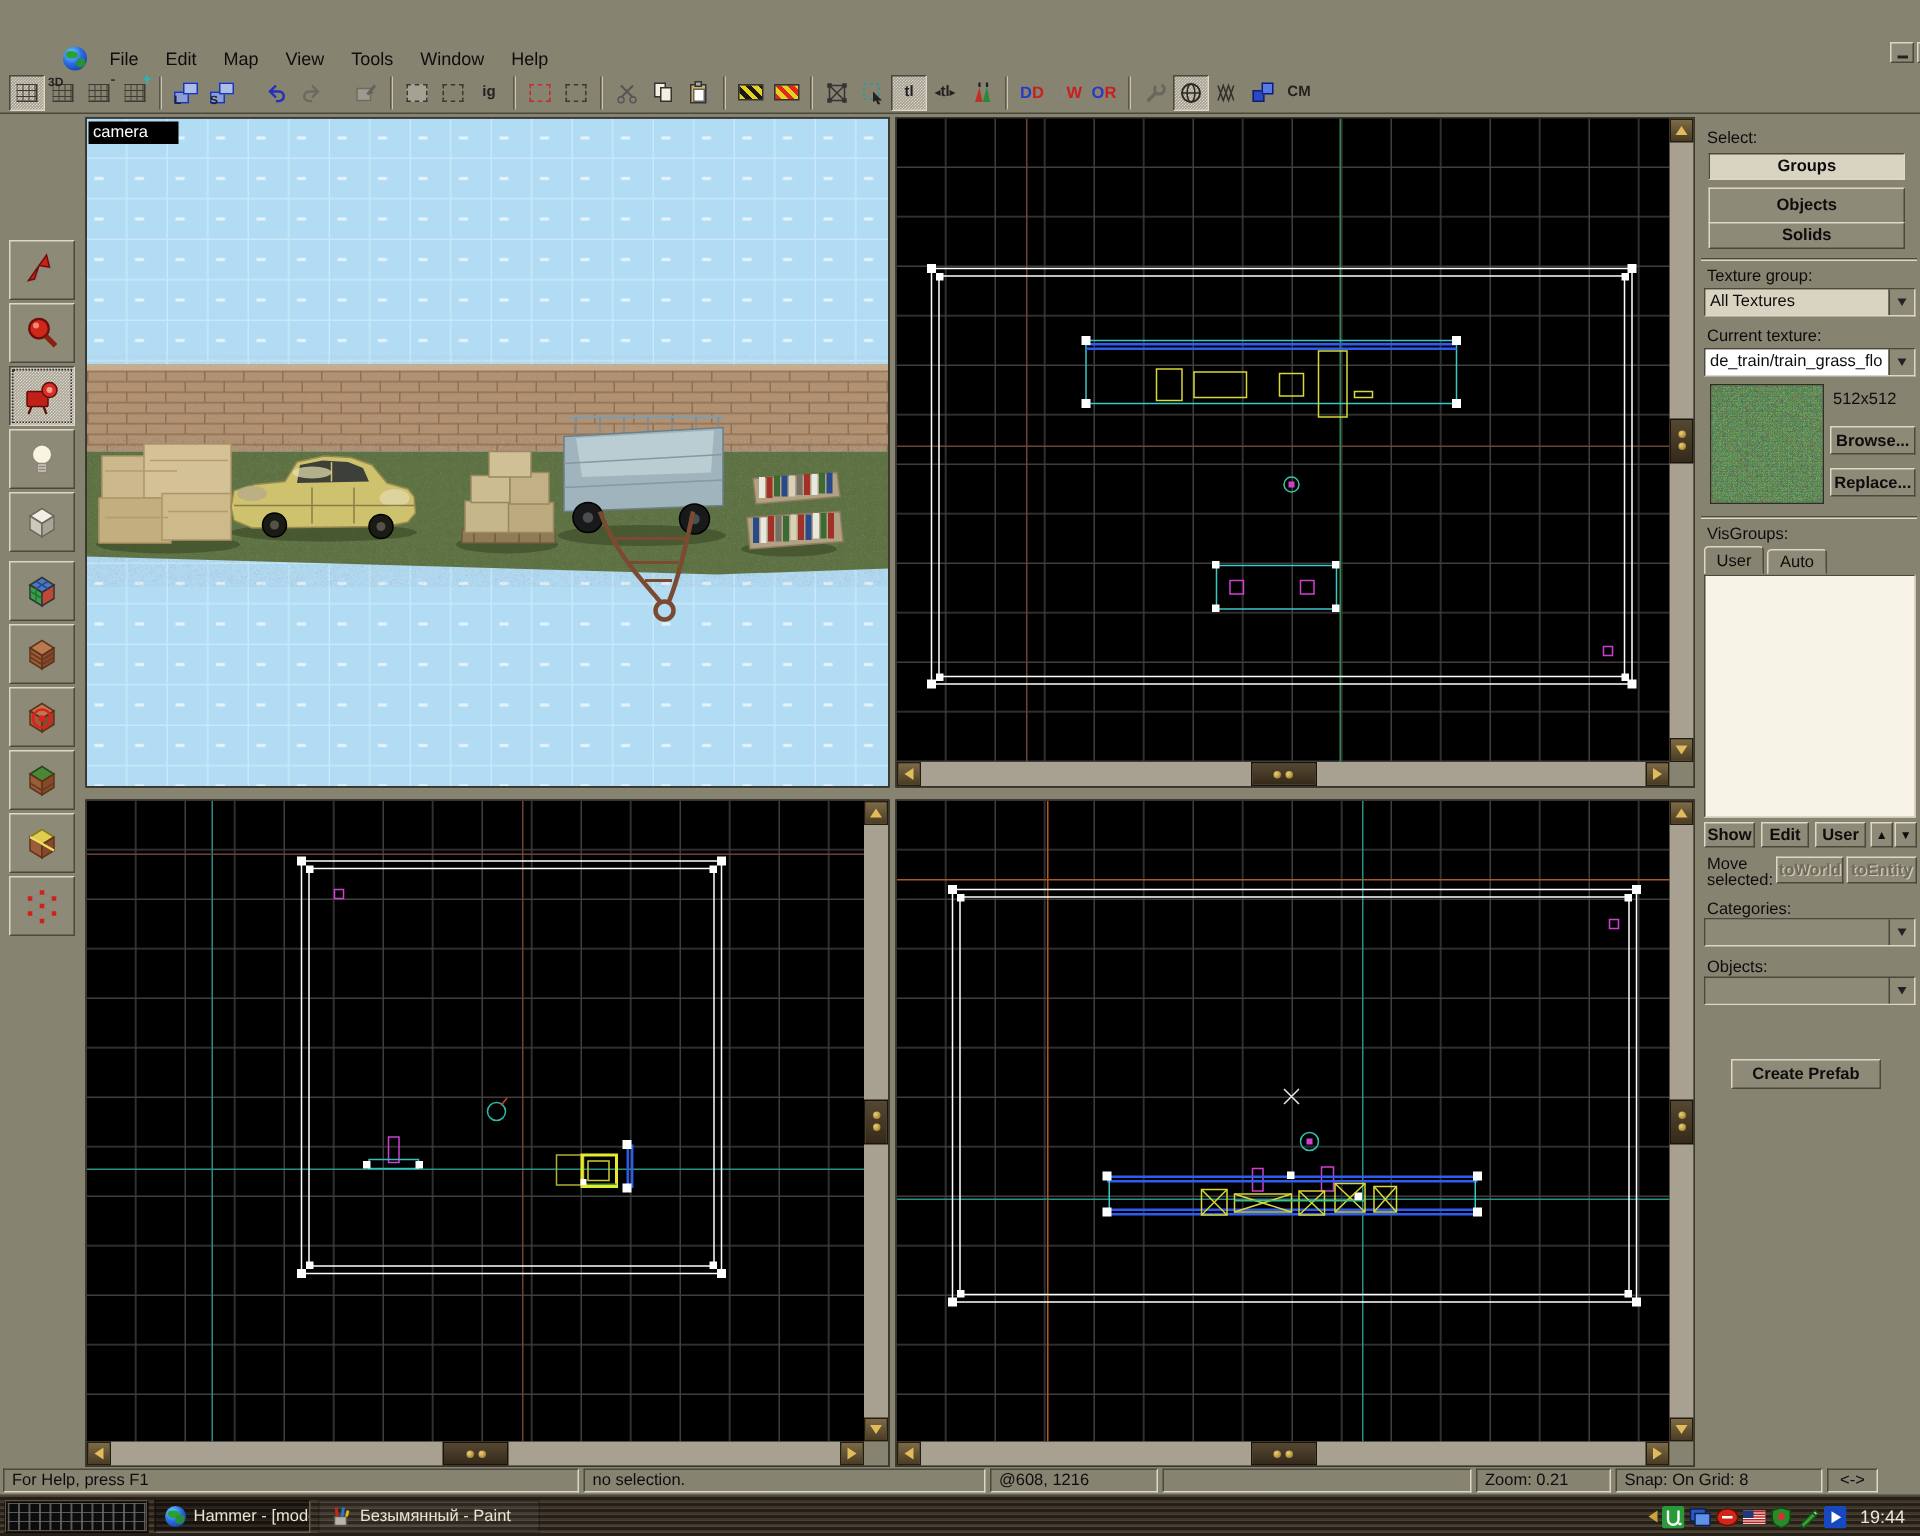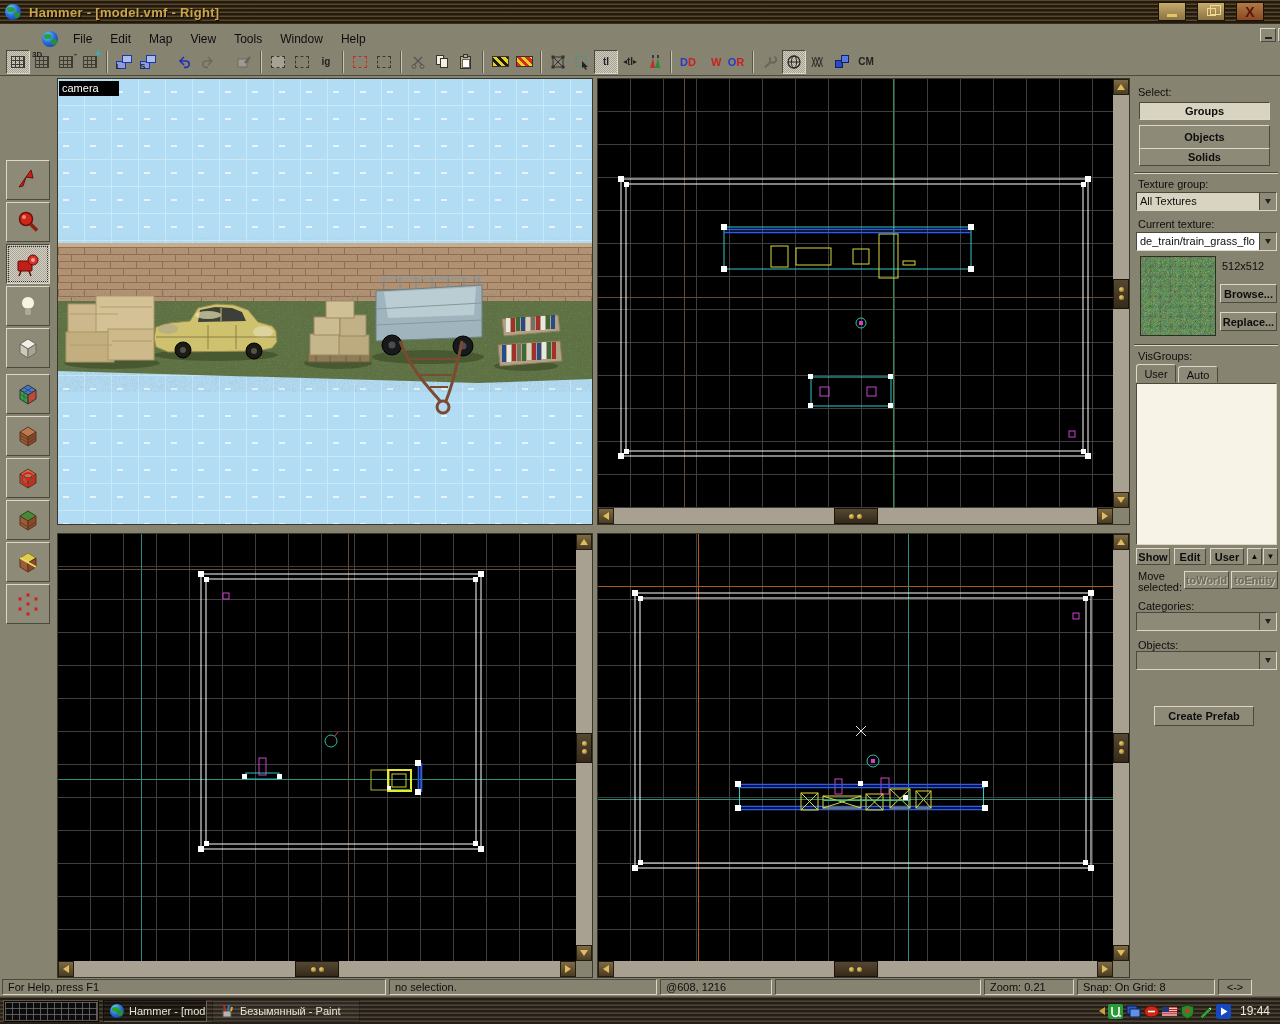--- a/index.html
+++ b/index.html
@@ -180,35 +180,20 @@
   .trayicon { width:15px; height:15px; flex:0 0 auto; position:relative; }
   .clock { color:#ece8da; font-size:12px; margin:0 8px 0 6px; }
 
   .painticon { width:16px; height:16px; flex:0 0 auto; }
 </style>
 </head>
 <body>
 
 <div id="screen">
 
-  <div class="titlebar">
-    <span class="globe"></span>
-    <span class="title-text">Hammer - [model.vmf - Right]</span>
-    <div class="winbtns">
-      <div class="winbtn">
-          <span class="glyph-min"></span>
-        </div>
-      <div class="winbtn">
-          <span class="glyph-restore"></span>
-        </div>
-      <div class="winbtn close">
-          <span>X</span>
-        </div>
-    </div>
-  </div>
 
   <div class="menubar">
     <span class="globe"></span>
     <span class="menu-item">File</span>
     <span class="menu-item">Edit</span>
     <span class="menu-item">Map</span>
     <span class="menu-item">View</span>
     <span class="menu-item">Tools</span>
     <span class="menu-item">Window</span>
     <span class="menu-item">Help</span>

